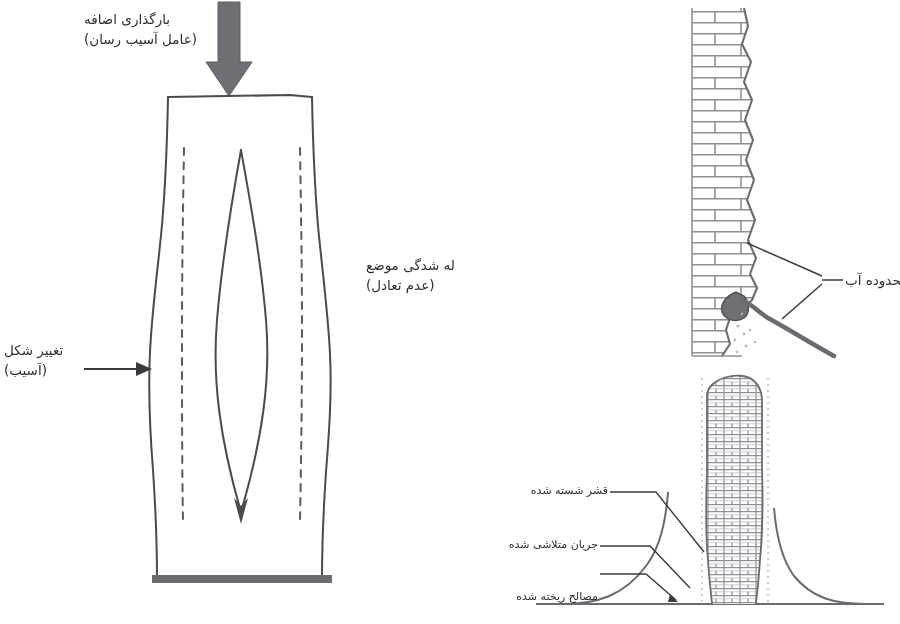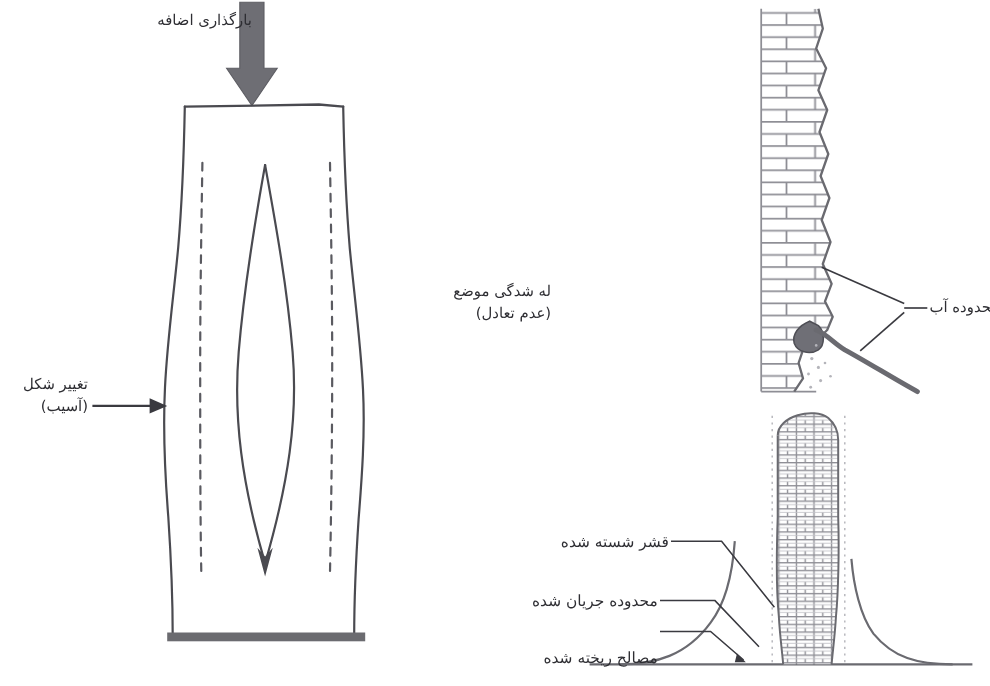--- a/index.html
+++ b/index.html
@@ -16,22 +16,22 @@
   .lbl{
     position:absolute;
     color:#2e2e33;
     font-size:13.5px;
     line-height:1.45;
     direction:rtl;
     unicode-bidi:bidi-override;
     white-space:nowrap;
     letter-spacing:.2px;
   }
-  .lbl.small{font-size:14px;}
-  .lbl-ctr{text-align:right;}
+  .lbl.small{font-size:11px;}
+  .lbl-ctr{text-align:left;}
   .lbl-r{text-align:right;}
 </style>
 </head>
 <body>
 
 <div id="stage">
 
   <svg class="layer" viewBox="0 0 900 624">
     <defs>
 
@@ -164,33 +164,34 @@
         <path d="M600,546 L650,546 L690,588"></path>
 
         <path d="M600,574 L646,574 L676,600"></path>
         <path d="M670,594 L678,602 L668,602 Z" fill="#3a3a40" stroke="none"></path>
       </g>
     </g>
   </svg>
 
   <div class="lbl lbl-ctr" style="left:84px;top:10px;width:145px;">
     <div>بارگذاری اضافه</div>
+    <div>(عامل آسیب رسان)</div>
   </div>
 
   <div class="lbl lbl-ctr" style="left:4px;top:341px;width:76px;">
     <div>تغییر شکل</div>
     <div>(آسیب)</div>
   </div>
 
   <div class="lbl lbl-ctr" style="left:366px;top:256px;width:135px;">
     <div>له شدگی موضع</div>
     <div>(عدم تعادل)</div>
   </div>
 
   <div class="lbl" style="left:845px;top:271px;">محدوده آب</div>
 
   <div class="lbl small lbl-r" style="left:500px;top:483px;width:108px;">قشر شسته شده</div>
 
-  <div class="lbl small lbl-r" style="left:470px;top:537px;width:128px;">محدوده جریان شده</div>
+  <div class="lbl small lbl-r" style="left:470px;top:537px;width:128px;">جریان متلاشی شده</div>
 
   <div class="lbl small lbl-r" style="left:480px;top:565px;width:118px;margin-top:24px;">مصالح ریخته شده</div>
 
 </div>
 
 </body></html>

